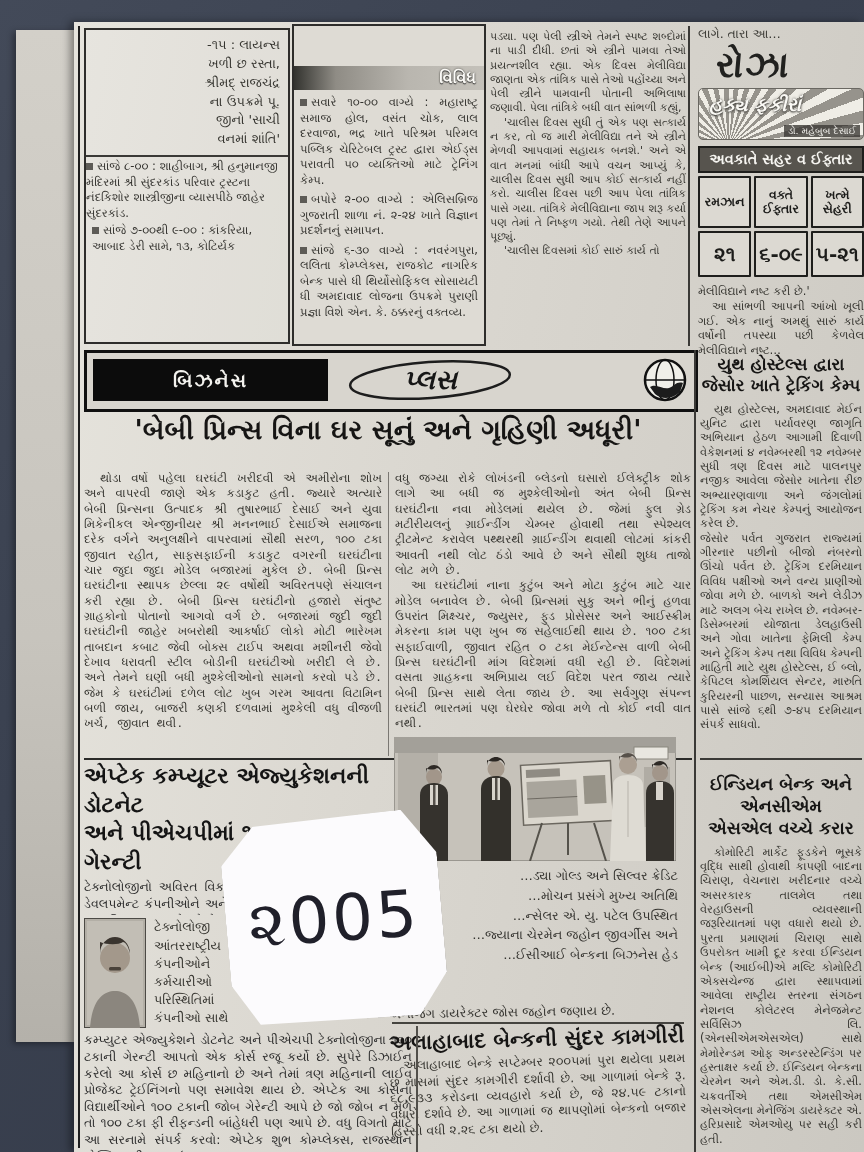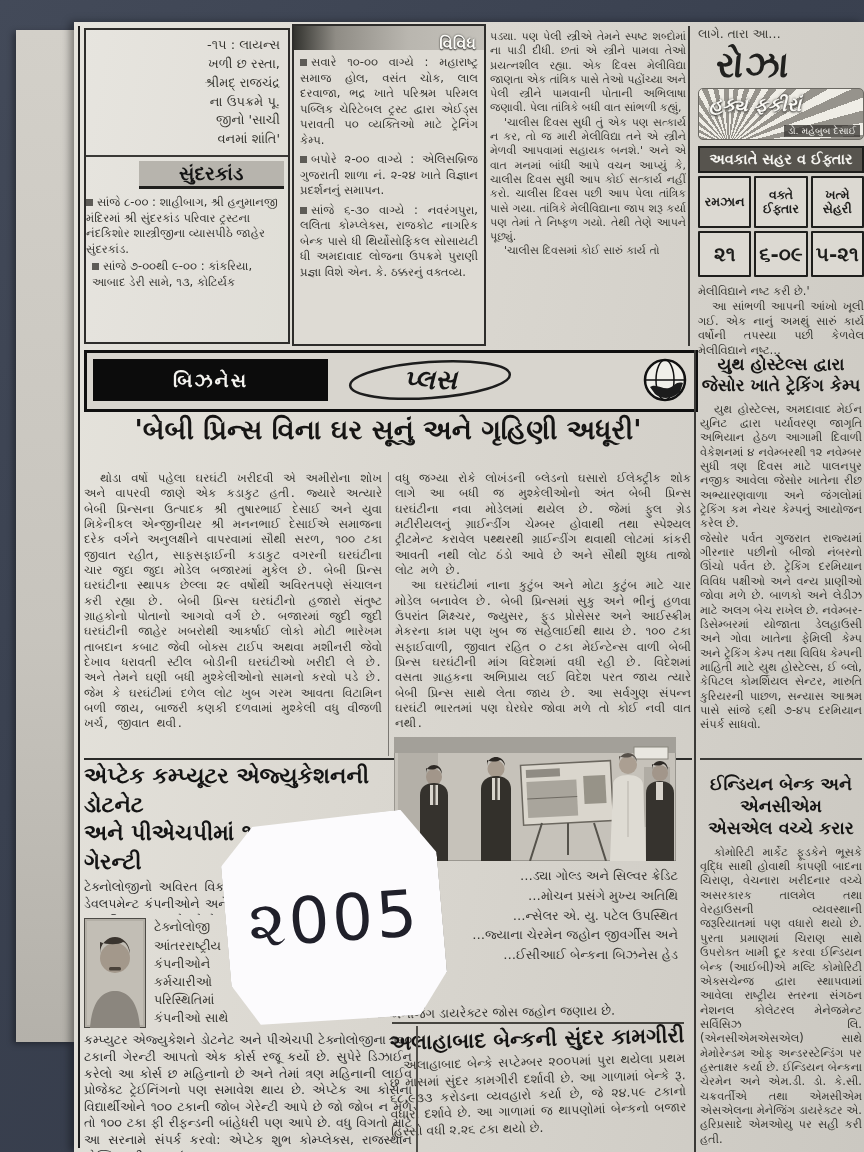--- a/index.html
+++ b/index.html
@@ -20,21 +20,21 @@
   .hr{background:#2a2a28;}
   
   .frag-line{text-align:right;font-size:13px;line-height:1.45;color:#35342f;}
   .sk-band{margin:4px 4px 4px auto;width:72%;background:#b7b4ad;border-bottom:3px solid #1f1f1d;
            text-align:center;font-size:19px;font-weight:800;color:#141414;padding:1px 0;}
   .bullet{display:inline-block;width:7px;height:7px;background:#5d5b56;margin-right:4px;}
   .lst{font-size:11.6px;line-height:1.34;color:#33322e;}
   
   .viv-bar{height:24px;background:linear-gradient(90deg,#33332f 0%,#8f8c85 22%,#b9b6af 60%,#c4c1ba 100%);
            color:#fbfaf6;text-shadow:0 0 2px #474641,0 1px 1px #333;
-           font-weight:800;font-size:16px;text-align:right;padding:8px 8px 0 0;box-sizing:border-box;}
+           font-weight:800;font-size:16px;text-align:right;padding:2px 8px 0 0;box-sizing:border-box;margin-top:40px;}
   
   .ift-title{background:#57544e;color:#f6f5f1;border:2px solid #1e1e1c;font-weight:800;
              font-size:14.5px;text-align:center;padding:3px 0;}
   .ift-row{display:flex;gap:3px;margin-top:3px;}
   .ift-cell{flex:1;border:2px solid #1e1e1c;border-radius:1px;background:#dcd9d2;
             display:flex;align-items:center;justify-content:center;text-align:center;
             font-weight:800;color:#1c1c1a;}
   .ift-head{height:48px;font-size:12.5px;line-height:1.15;}
   .ift-val{height:42px;font-size:20px;}
   
@@ -77,21 +77,20 @@
   <div class="abs box ov" style="left:84px;top:28px;width:202px;height:312px;">
     <div style="padding:6px 8px 0 8px;">
       <div class="frag-line">-૧૫ : લાયન્સ</div>
       <div class="frag-line">ખળી છ રસ્તા,</div>
       <div class="frag-line">શ્રીમદ્ રાજચંદ્ર</div>
       <div class="frag-line">ના ઉપક્રમે પૂ.</div>
       <div class="frag-line">જીનો 'સાચી</div>
       <div class="frag-line">વનમાં શાંતિ'</div>
     </div>
     <div style="height:2px;background:#3a3936;margin:6px 0 0 0;"></div>
-    <div class="sk-band">સુંદરકાંડ</div>
     <div class="lst" style="padding:2px 0;">
       <span class="bullet"></span><span>સાંજે ૮-૦૦ : શાહીબાગ, શ્રી હનુમાનજી મંદિરમાં શ્રી સુંદરકાંડ પરિવાર ટ્રસ્ટના નંદકિશોર શાસ્ત્રીજીના વ્યાસપીઠે જાહેર સુંદરકાંડ.</span>
     </div>
     <div class="lst" style="padding:0 6px;">
       <span class="bullet"></span><span>સાંજે ૭-૦૦થી ૯-૦૦ : કાંકરિયા, આબાદ ડેરી સામે, ૧૩, કોટિર્યક</span>
     </div>
   </div>
 
   <div class="abs box ov" style="left:292px;top:24px;width:190px;height:318px;background:#dedbd4;">
     <div class="viv-bar">વિવિધ</div>

